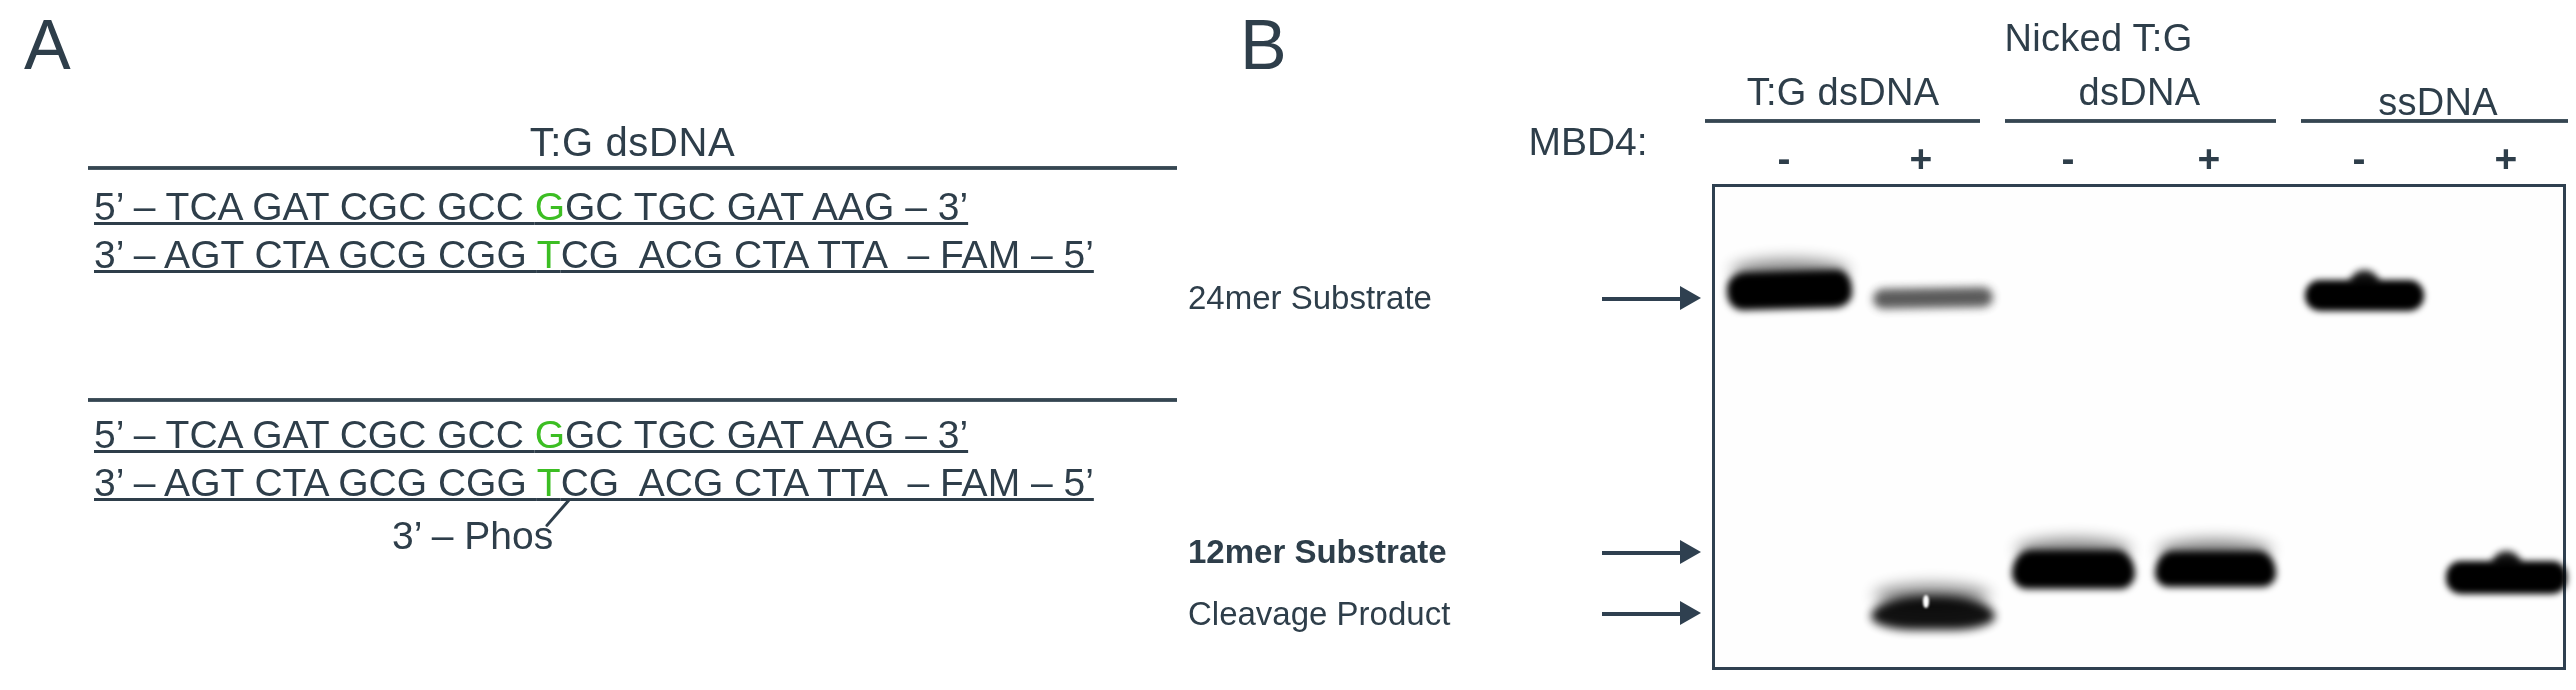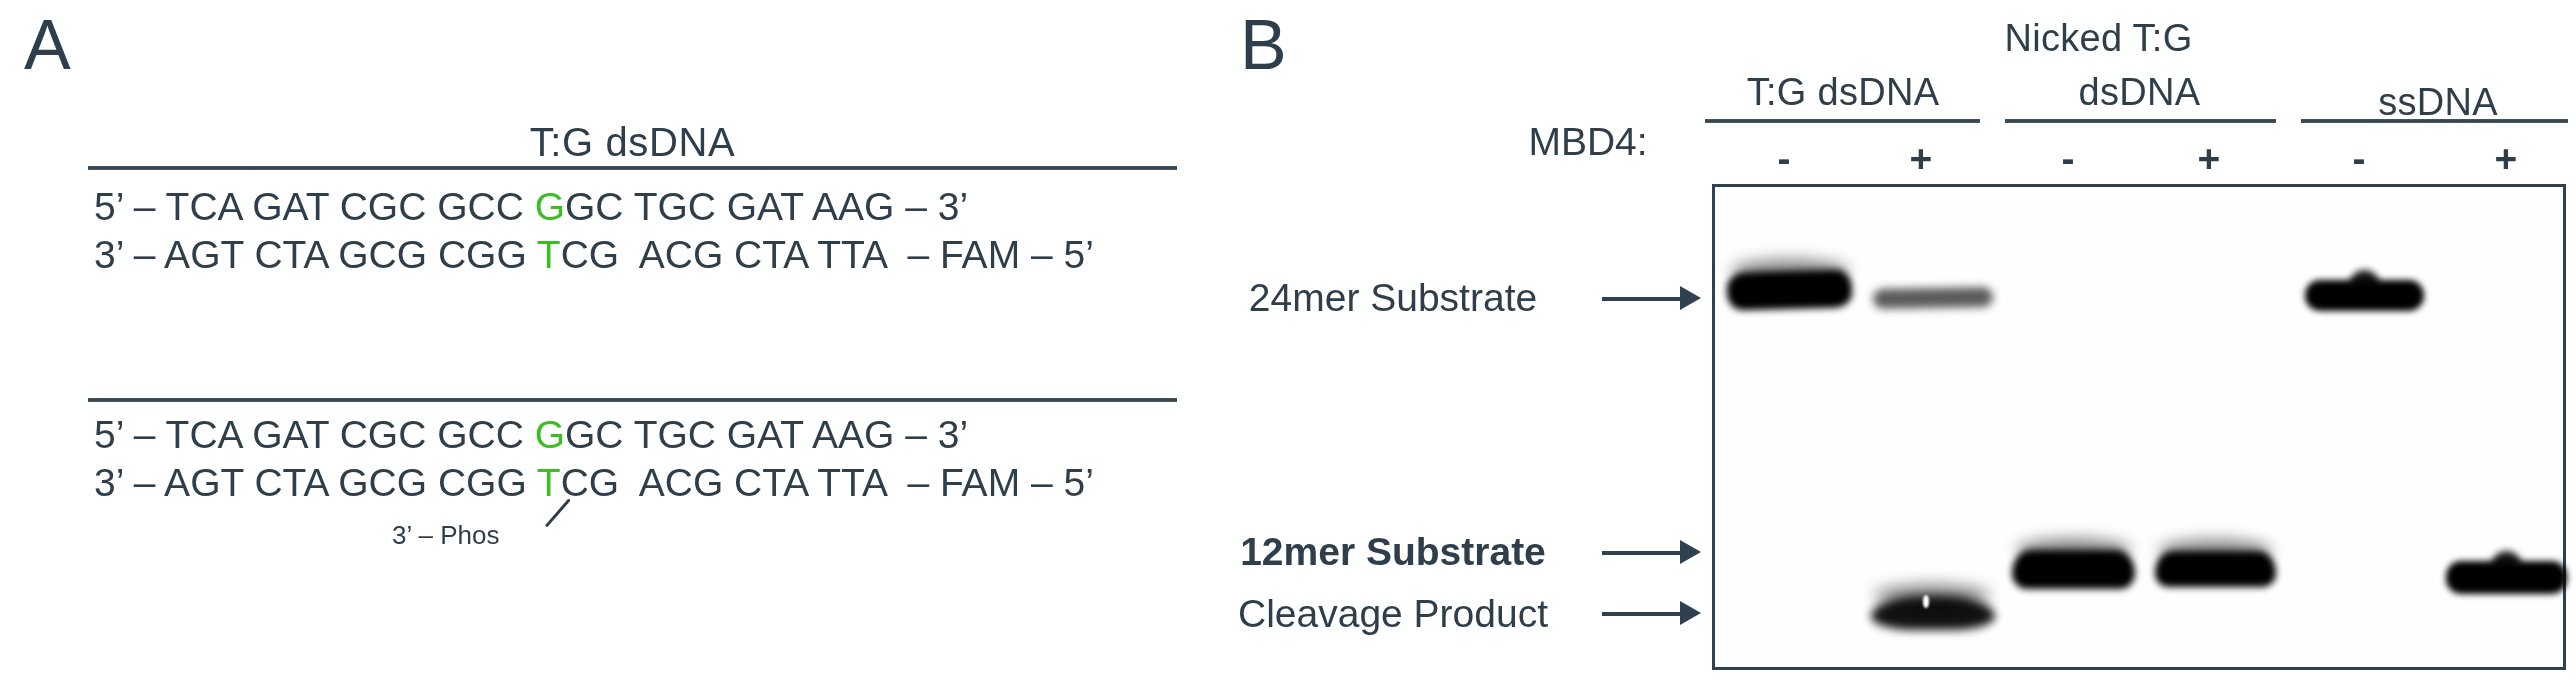--- a/index.html
+++ b/index.html
@@ -19,24 +19,25 @@
     font-size:40px;line-height:40px;letter-spacing:0.6px;
     width:1089px;left:88px;text-align:center;
   }
   .seq-rule{
     left:88px;width:1089px;height:3.8px;
     background:linear-gradient(#4a5a64,#2e3e4a 55%,#55656f);
   }
   .seq-line{
     left:94px;font-size:39px;line-height:39px;letter-spacing:0px;
     white-space:pre;
+    text-decoration:underline;
   }
   .hl{color:#3cbe23;}
   .phos-line{
-    font-size:26px;line-height:39px;white-space:pre;
+    font-size:39px;line-height:39px;white-space:pre;
   }
   .nick-slash{
     left:546px;top:525px;width:36px;height:3.1px;background:#2e3e4a;
     transform:rotate(-49deg);transform-origin:left center;border-radius:1.9px;
   }
   
   .grp-label{
     font-size:38px;line-height:39px;text-align:center;letter-spacing:0.3px;
   }
   .grp-underline{
@@ -50,22 +51,22 @@
   .cond{
     top:136px;width:56px;height:45px;line-height:45px;text-align:center;
     font-size:39px;font-weight:700;
   }
   
   .gel-box{
     left:1712px;top:184px;width:854px;height:486px;
     border:3.1px solid #2f4050;background:#fefefe;box-sizing:border-box;
   }
   .band-label{
-    left:1188px;width:410px;text-align:center;
-    font-size:39px;line-height:44px;letter-spacing:0px;
+    left:1188px;width:410px;text-align:left;
+    font-size:33px;line-height:44px;letter-spacing:0px;
   }
   .arrow{width:100px;height:25px;}
   .arrow .shaft{
     position:absolute;left:0;top:10.6px;width:78px;height:4.4px;background:#2f4050;
   }
   .arrow .head{
     position:absolute;left:78px;top:0;width:0;height:0;
     border-left:21px solid #2f4050;
     border-top:12.5px solid transparent;
     border-bottom:12.5px solid transparent;

